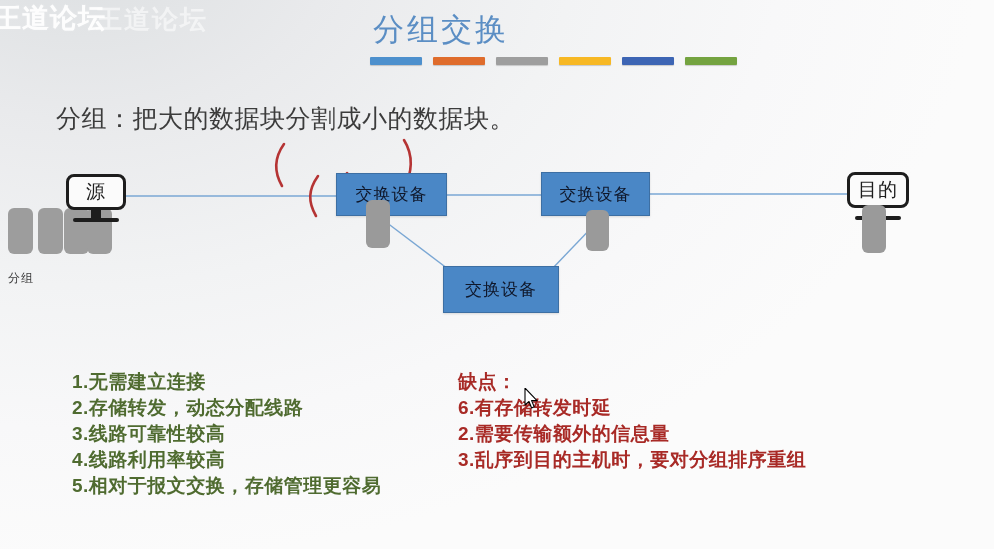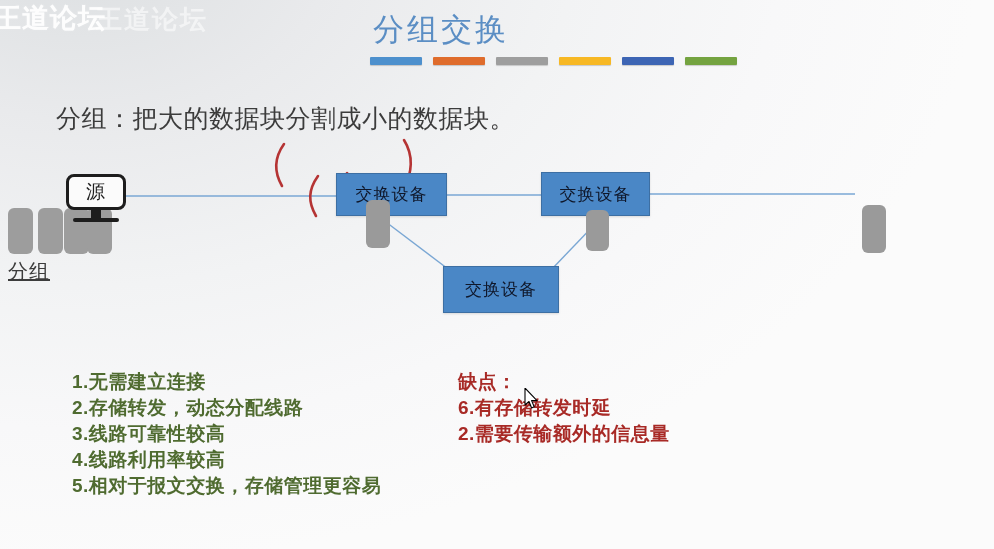--- a/index.html
+++ b/index.html
@@ -148,25 +148,24 @@
     top: 44px;
     transform: translateX(-50%);
     width: 46px;
     height: 4px;
     background: #1d1d1d;
     border-radius: 2px;
   }
   .label-fenzu {
     position: absolute;
     left: 8px;
-    top: 258px;
-    font-size: 20px;
+    top: 270px;
+    font-size: 12px;
     color: #3c3c3c;
     letter-spacing: 1px;
-    text-decoration: underline;
   }
   
   .list {
     position: absolute;
     font-family: "Liberation Sans", "DejaVu Sans", sans-serif;
     font-weight: 700;
     font-size: 19px;
     line-height: 26px;
     letter-spacing: 0.5px;
     white-space: nowrap;
@@ -252,33 +251,39 @@
 
   <div class="node-box" style="left:541px; top:172px; width:107px; height:42px;">
     <span>交换设备</span>
   </div>
   <div class="packet packet-dark" style="left:586px; top:210px; width:23px; height:41px;"></div>
 
   <div class="node-box" style="left:443px; top:266px; width:114px; height:45px;">
     <span>交换设备</span>
   </div>
 
+  <div class="endpoint" style="left:847px; top:172px; width:62px; height:50px;">
+    <div class="screen">目的</div>
+    <div class="stand"></div>
+    <div class="base"></div>
+  </div>
   <div class="packet packet-dark" style="left:862px; top:205px; width:24px; height:48px;"></div>
 
   <div class="list pros">
     <span class="item">1.无需建立连接</span>
     <span class="item">2.存储转发，动态分配线路</span>
     <span class="item">3.线路可靠性较高</span>
     <span class="item">4.线路利用率较高</span>
     <span class="item">5.相对于报文交换，存储管理更容易</span>
   </div>
 
   <div class="list cons">
     <span class="head">缺点：</span>
     <span class="item">6.有存储转发时延</span>
     <span class="item">2.需要传输额外的信息量</span>
+    <span class="item">3.乱序到目的主机时，要对分组排序重组</span>
   </div>
 
   <svg class="cursor" viewBox="0 0 16 22">
     <polygon points="1,0 1,17 5,13.5 7.6,20 10.2,18.8 7.6,12.6 13,12.6" fill="#ffffff" stroke="#000000" stroke-width="1.1" stroke-linejoin="round"></polygon>
   </svg>
 
 </div>
 
 </body></html>

